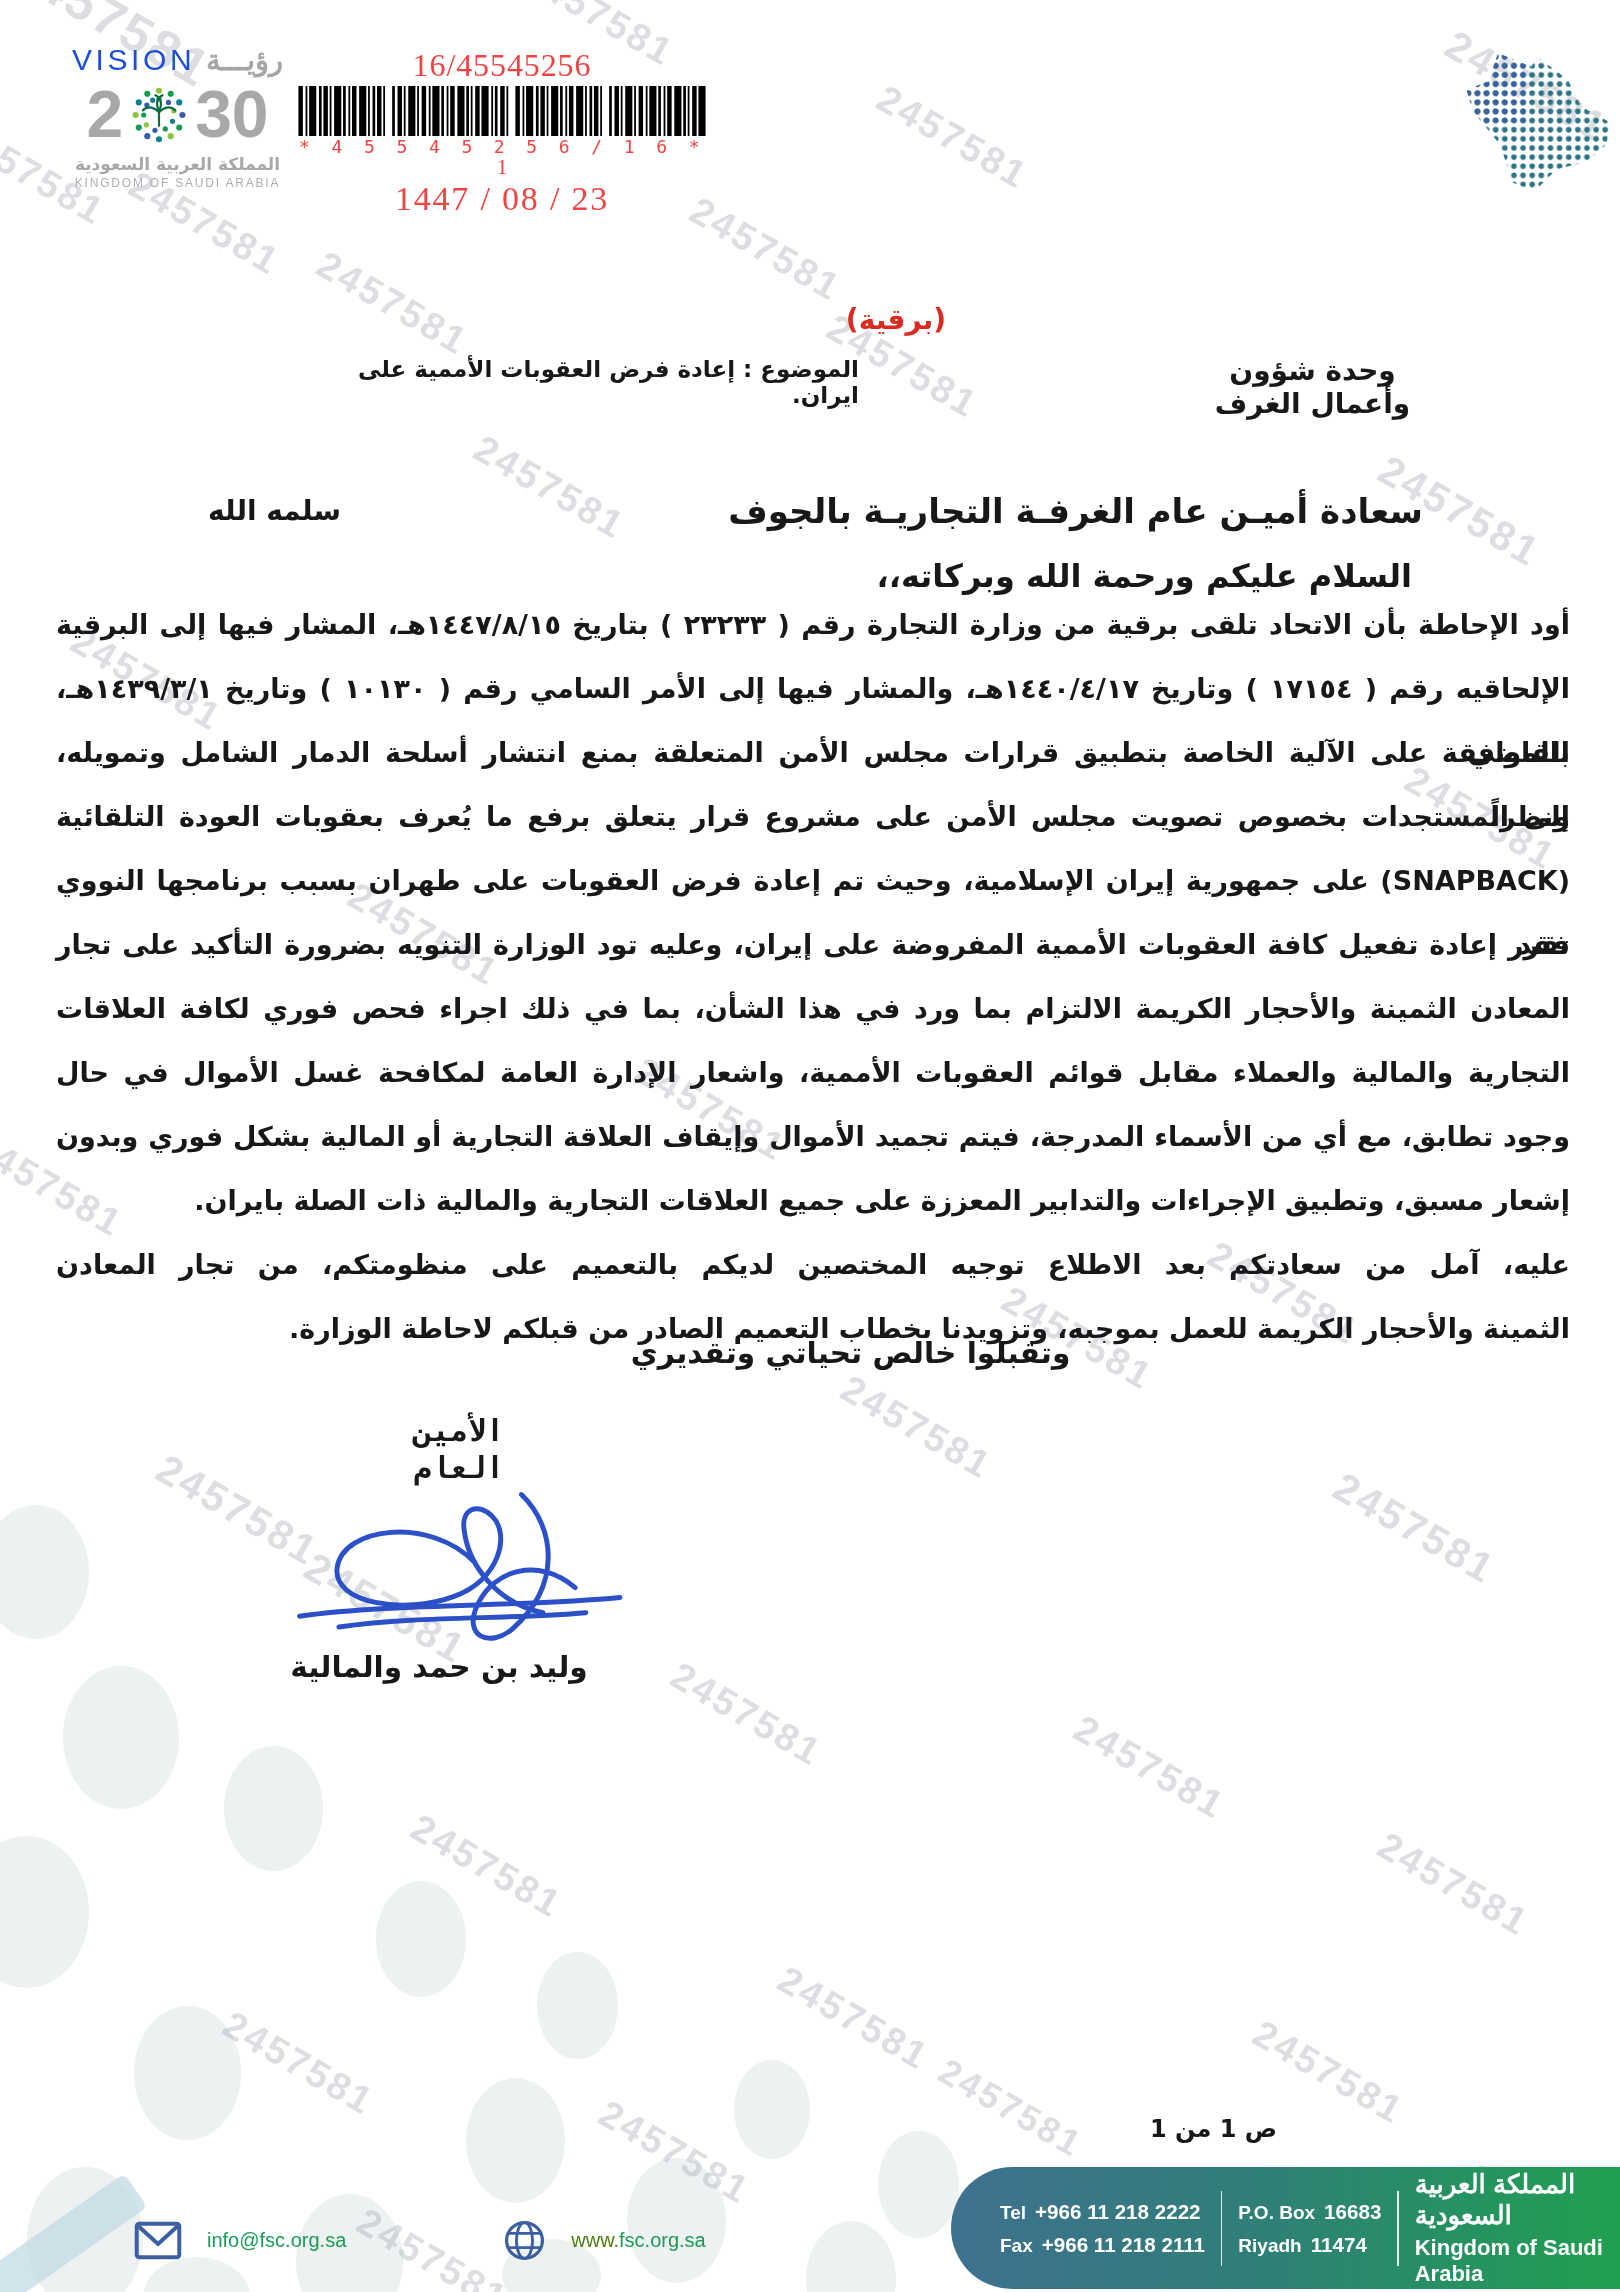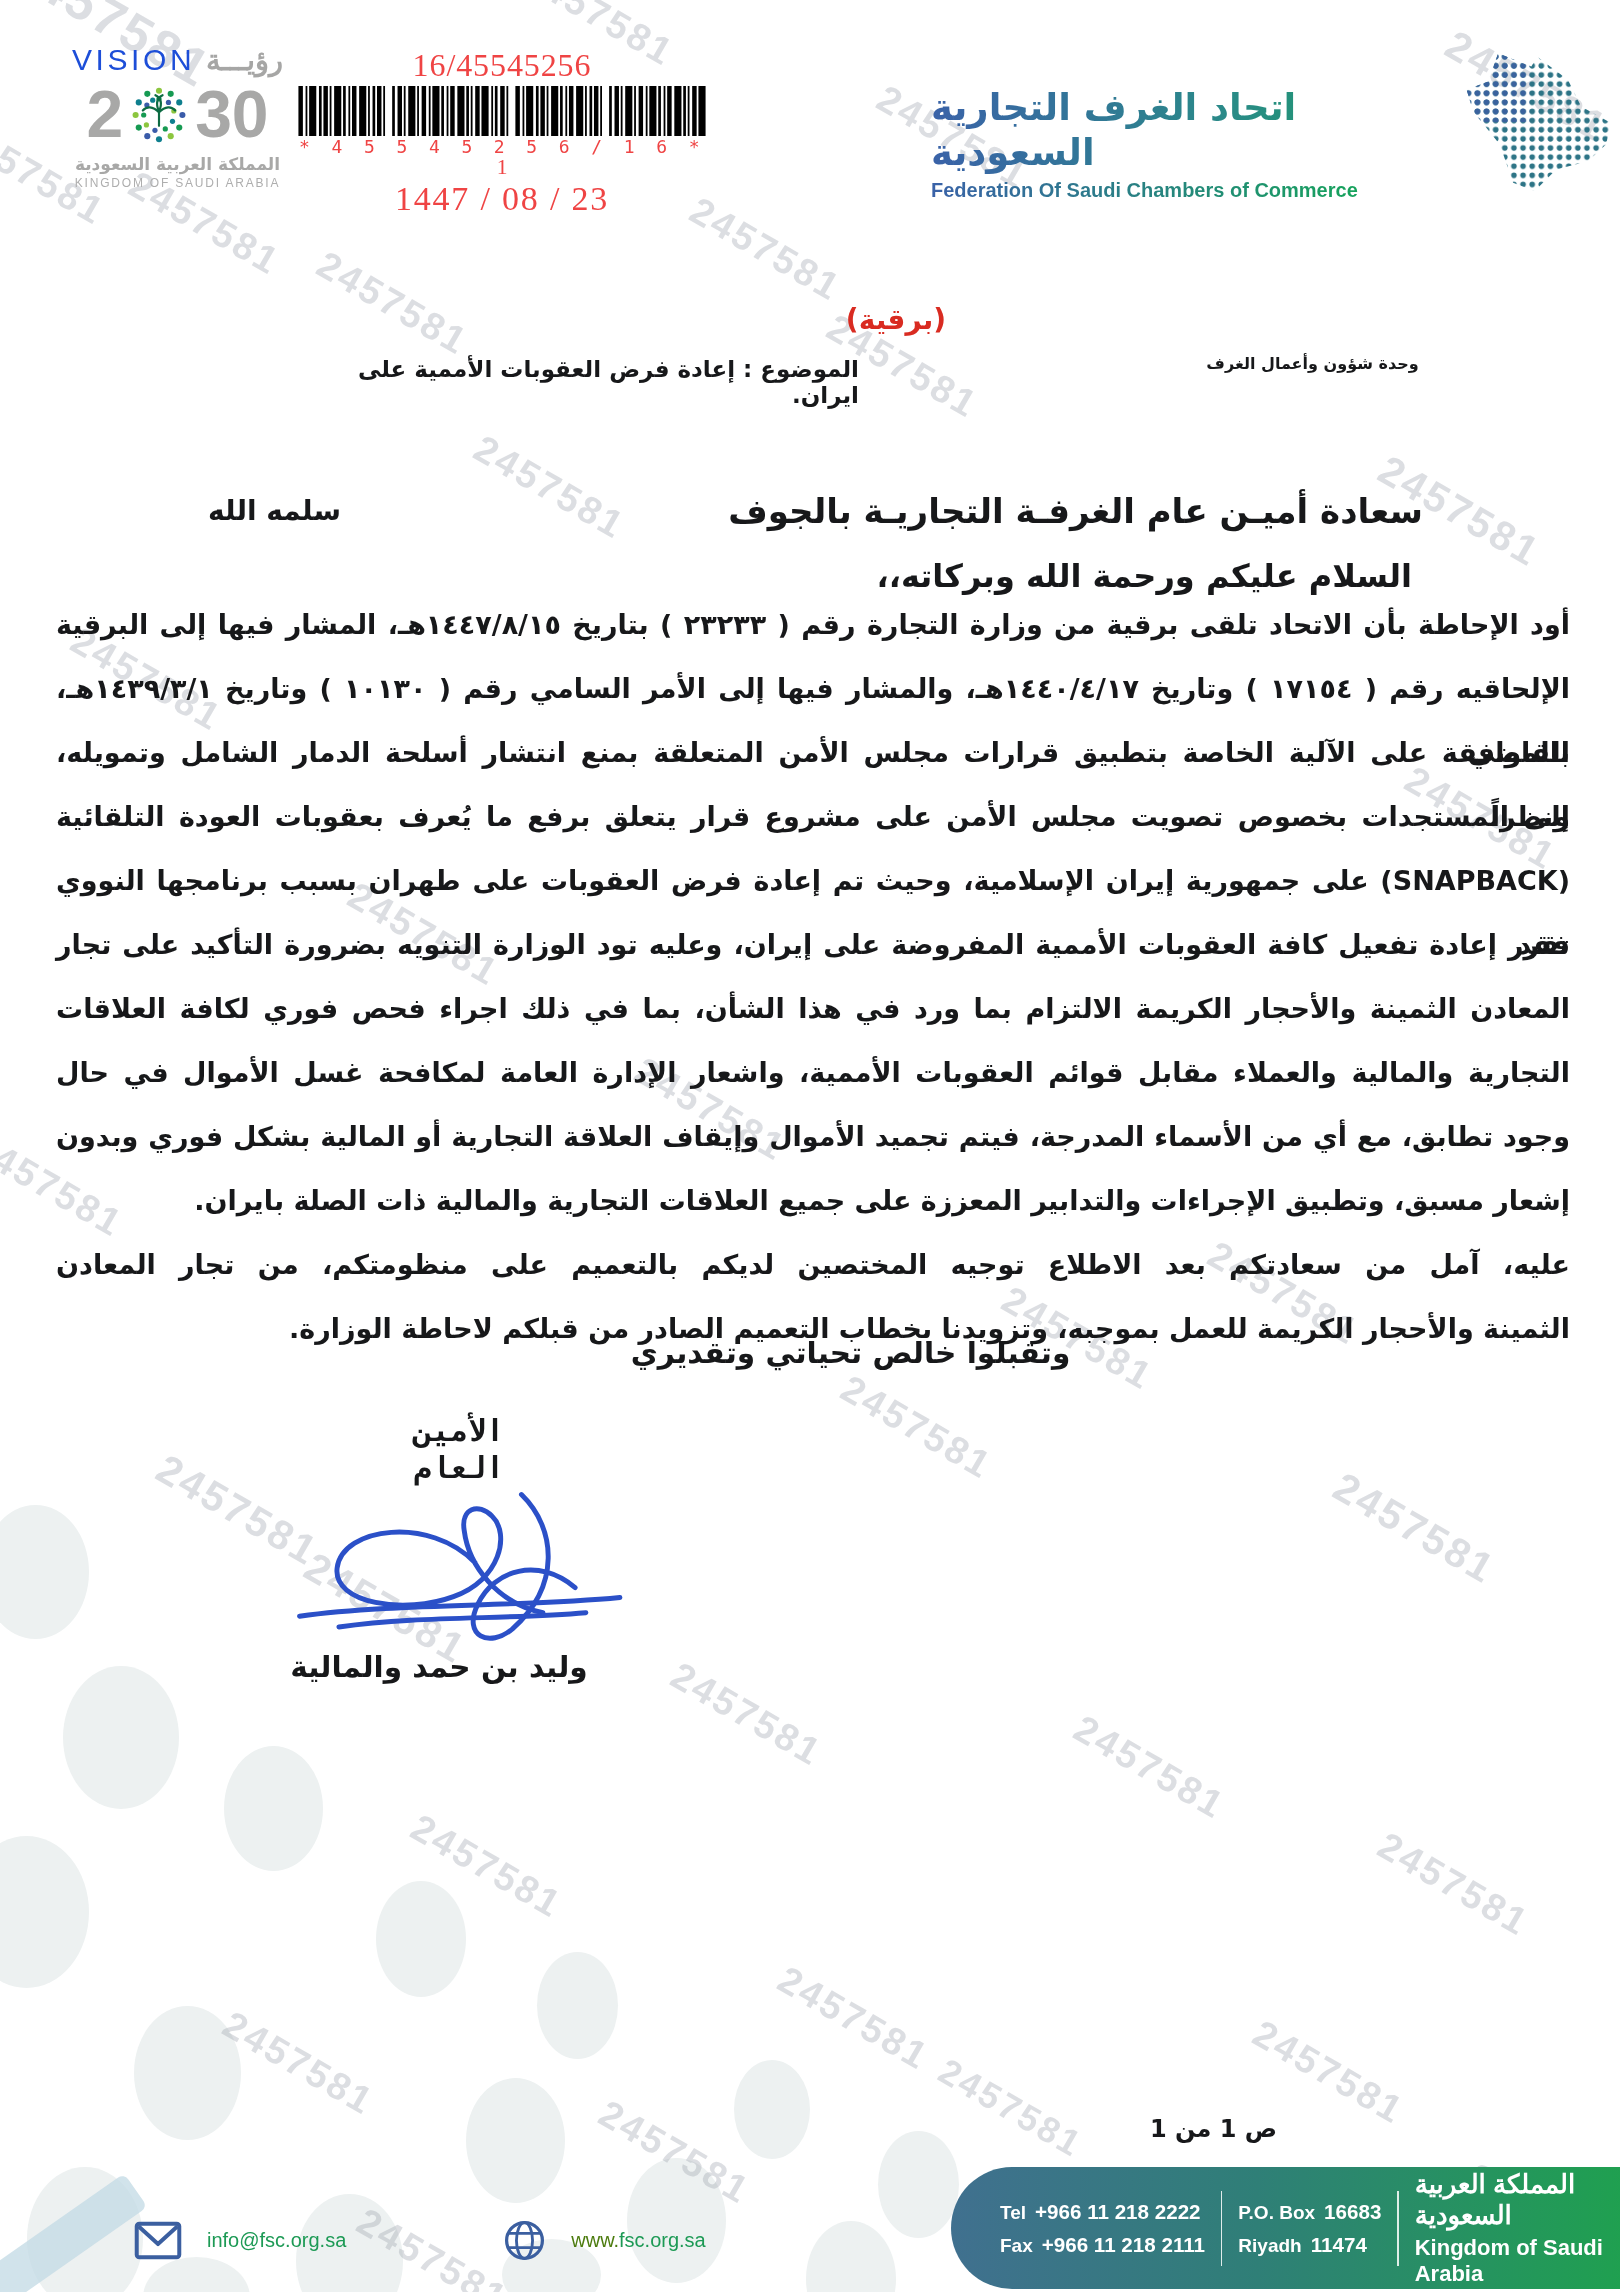--- a/index.html
+++ b/index.html
@@ -36,21 +36,21 @@
       background:linear-gradient(90deg,#3a62a8 0%,#2a8a88 55%,#16a35b 100%);
       -webkit-background-clip:text;background-clip:text;color:transparent;line-height:45px;}
   .fsc-en{font-family:"Liberation Sans",sans-serif;font-weight:bold;font-size:20px;direction:ltr;
       background:linear-gradient(90deg,#3a62a8 0%,#16a35b 80%);
       -webkit-background-clip:text;background-clip:text;color:transparent;margin-top:3.6px;}
   .fsc-map{position:absolute;left:1455px;top:43px;}
   
   .telegram{position:absolute;left:811px;top:303px;width:170px;text-align:center;direction:rtl;
       color:#d92b21;font-weight:bold;font-size:28px;}
   .unit{position:absolute;left:1178px;top:354px;width:269px;direction:rtl;text-align:center;
-      font-weight:bold;font-size:16px;}
+      font-weight:bold;font-size:28px;}
   .subject{position:absolute;left:340px;top:356px;width:519px;direction:rtl;text-align:right;
       font-weight:bold;font-size:23px;}
   
   .greet1{position:absolute;right:197px;top:491px;direction:rtl;font-weight:bold;font-size:34px;}
   .greet2{position:absolute;right:208px;top:557px;direction:rtl;font-weight:bold;font-size:32px;}
   .blessing{position:absolute;left:208px;top:494px;direction:rtl;font-weight:bold;font-size:28px;}
   
   .body-text{position:absolute;left:56px;top:593px;width:1514px;direction:rtl;}
   .bline{font-weight:bold;font-size:27px;line-height:64px;height:64px;
       text-align:justify;text-align-last:justify;white-space:normal;}
@@ -192,24 +192,20 @@
   <div class="barcode-block">
     <div class="ref-num">16/45545256</div>
     <svg width="408" height="50" viewBox="0 0 456 56" style="margin-top:1.8px;">
       <line x1="0" y1="28" x2="456" y2="28" stroke="#000" stroke-width="56" stroke-dasharray="5 3 2 2 8 3 3 2 5 2 2 3 8 2 3 3 2 2 5 3 8 2 2 3 3 2 5 2 2 8 3 3 5 2 2 3 8 2 2 3 5 3 2 2 8 2 3 3 2 2 5 3 8 2 3 2 2 3 5 2 8 3 2 2 3 3 5 2 2 8"></line>
     </svg>
     <div class="bc-digits">* 4 5 5 4 5 2 5 6 / 1 6 *</div>
     <div class="bc-one">1</div>
     <div class="bc-date">1447 / 08 / 23</div>
   </div>
 
-  <div class="fsc-logo">
-    <div class="fsc-ar">اتحاد الغرف التجارية السعودية</div>
-    <div class="fsc-en">Federation Of Saudi Chambers of Commerce</div>
-  </div>
   <svg class="fsc-map" width="166" height="175" viewBox="0 0 200 210">
     <defs>
       <pattern id="dteal" width="11" height="11" patternUnits="userSpaceOnUse">
         <circle cx="5" cy="5" r="3.4" fill="#2d7486"></circle>
       </pattern>
       <pattern id="dblue" width="11" height="11" patternUnits="userSpaceOnUse">
         <circle cx="5" cy="5" r="3.4" fill="#3a629e"></circle>
       </pattern>
       <clipPath id="ksa">
         <path d="M52,12 L92,28 L99,16 L136,44 L152,76 L188,96 L182,122 L160,142 L122,152 L96,178 L70,168 L54,122 L22,82 L14,56 L40,46 Z"></path>

